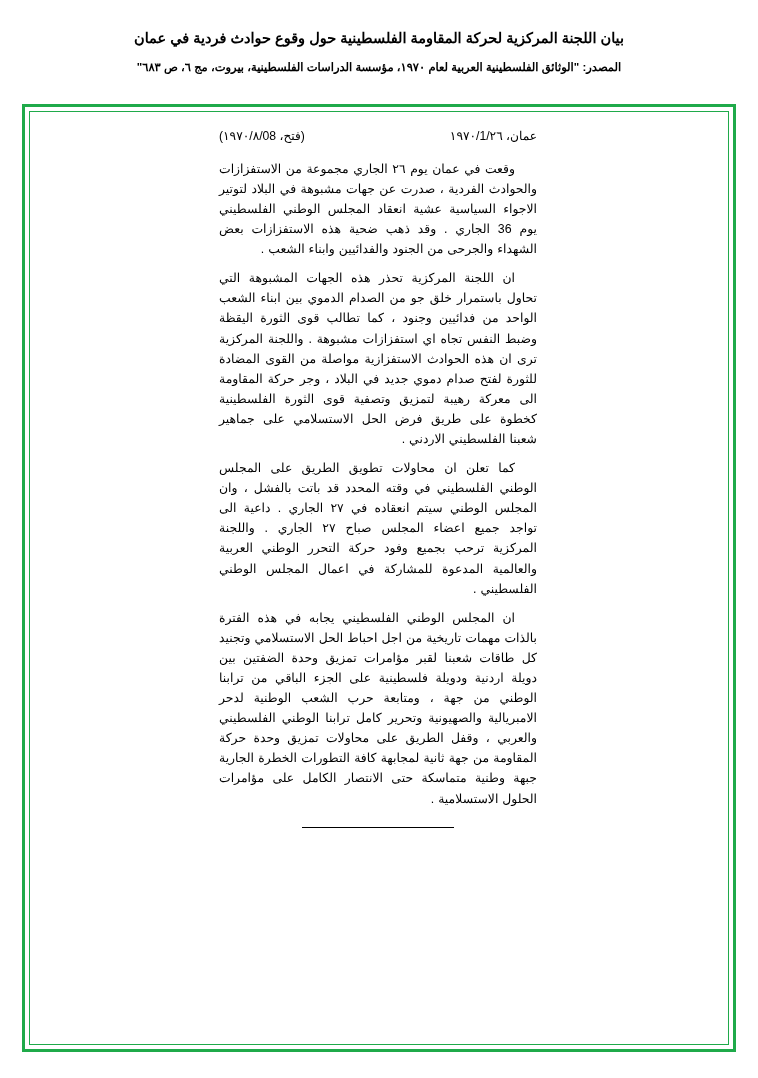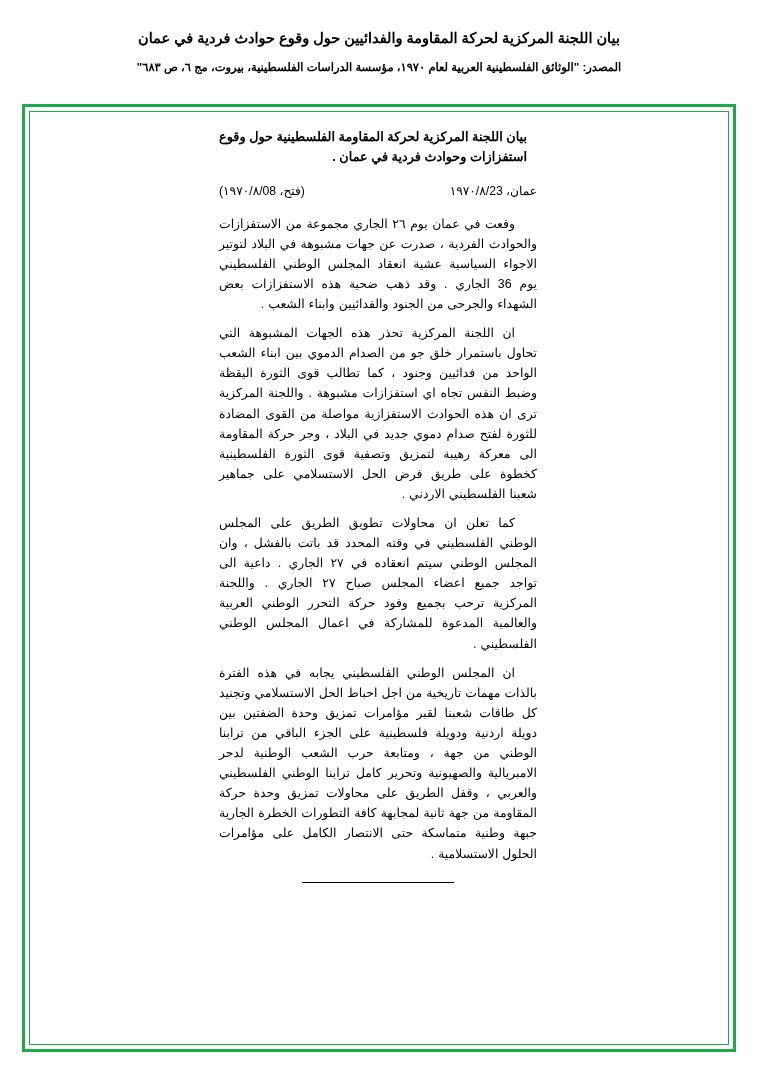--- a/index.html
+++ b/index.html
@@ -99,33 +99,32 @@
     border-top: 1.4px solid #000;
     height: 0;
   }
 </style>
 </head>
 <body>
 
 <div class="page">
 
   <div class="doc-header">
-    <div class="doc-title">بيان اللجنة المركزية لحركة المقاومة والفدائيين حول وقوع حوادث فردية في عمان</div>
+    <div class="doc-title">بيان اللجنة المركزية لحركة المقاومة الفلسطينية حول وقوع حوادث فردية في عمان</div>
     <div class="doc-source">المصدر: "الوثائق الفلسطينية العربية لعام ١٩٧٠، مؤسسة الدراسات الفلسطينية، بيروت، مج ٦، ص ٦٨٣"</div>
   </div>
 
   <div class="frame">
     <div class="frame-inner"></div>
 
     <div class="content">
 
-      <div class="heading">بيان اللجنة المركزية لحركة المقاومة الفلسطينية حول وقوع استفزازات وحوادث فردية في عمان .</div>
 
       <div class="dateline">
-        <span class="right-part">عمان، ١٩٧٠/٨/23</span>
+        <span class="right-part">عمان، ١٩٧٠/1/٢٦</span>
         <span class="left-part">(فتح، ١٩٧٠/٨/08)</span>
       </div>
 
       <p class="para">وقعت في عمان يوم ٢٦ الجاري مجموعة من الاستفزازات والحوادث الفردية ، صدرت عن جهات مشبوهة في البلاد لتوتير الاجواء السياسية عشية انعقاد المجلس الوطني الفلسطيني يوم 36 الجاري . وقد ذهب ضحية هذه الاستفزازات بعض الشهداء والجرحى من الجنود والفدائيين وابناء الشعب .</p>
       <p class="para">ان اللجنة المركزية تحذر هذه الجهات المشبوهة التي تحاول باستمرار خلق جو من الصدام الدموي بين ابناء الشعب الواحد من فدائيين وجنود ، كما تطالب قوى الثورة اليقظة وضبط النفس تجاه اي استفزازات مشبوهة . واللجنة المركزية ترى ان هذه الحوادث الاستفزازية مواصلة من القوى المضادة للثورة لفتح صدام دموي جديد في البلاد ، وجر حركة المقاومة الى معركة رهيبة لتمزيق وتصفية قوى الثورة الفلسطينية كخطوة على طريق فرض الحل الاستسلامي على جماهير شعبنا الفلسطيني الاردني .</p>
       <p class="para">كما تعلن ان محاولات تطويق الطريق على المجلس الوطني الفلسطيني في وقته المحدد قد باتت بالفشل ، وان المجلس الوطني سيتم انعقاده في ٢٧ الجاري . داعية الى تواجد جميع اعضاء المجلس صباح ٢٧ الجاري . واللجنة المركزية ترحب بجميع وفود حركة التحرر الوطني العربية والعالمية المدعوة للمشاركة في اعمال المجلس الوطني الفلسطيني .</p>
       <p class="para">ان المجلس الوطني الفلسطيني يجابه في هذه الفترة بالذات مهمات تاريخية من اجل احباط الحل الاستسلامي وتجنيد كل طاقات شعبنا لقبر مؤامرات تمزيق وحدة الضفتين بين دويلة اردنية ودويلة فلسطينية على الجزء الباقي من ترابنا الوطني من جهة ، ومتابعة حرب الشعب الوطنية لدحر الامبريالية والصهيونية وتحرير كامل ترابنا الوطني الفلسطيني والعربي ، وقفل الطريق على محاولات تمزيق وحدة حركة المقاومة من جهة ثانية لمجابهة كافة التطورات الخطرة الجارية جبهة وطنية متماسكة حتى الانتصار الكامل على مؤامرات الحلول الاستسلامية .</p>
 
       <div class="rule"></div>
 

